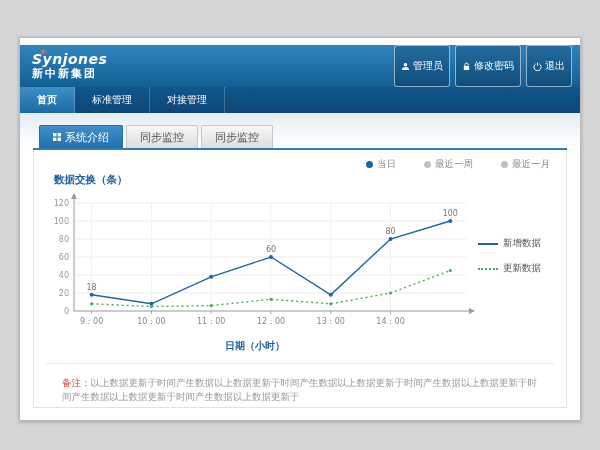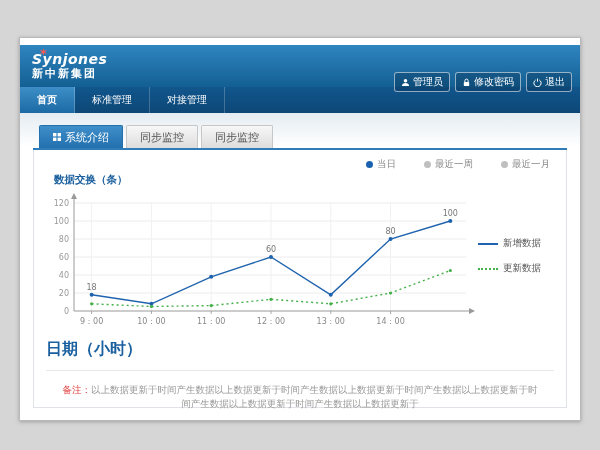--- a/index.html
+++ b/index.html
@@ -10,21 +10,21 @@
 
   
   .topbar { height:42px; background:linear-gradient(#2f85c0,#135f93);
             display:flex; align-items:center; padding:0 8px; position:relative; }
   .logo { position:relative; color:#fff; line-height:1.1; margin-left:4px; }
   .logo-main { font-size:14px; font-weight:bold; font-style:italic; letter-spacing:.5px; display:block; }
   .logo-star { position:absolute; top:-5px; left:8px; color:#ff5a4e; font-size:13px; font-weight:bold; }
   .logo-sub { font-size:11px; font-weight:bold; letter-spacing:2px; display:block; }
   .app-title { color:#fff; font-size:14px; margin-left:12px; padding-left:12px; height:22px;
                line-height:22px; border-left:1px solid rgba(255,255,255,.45); letter-spacing:1px; }
-  .tb-actions { position:absolute; right:8px; top:16px; height:100%; display:flex; align-items:center; }
+  .tb-actions { position:absolute; right:8px; top:0; height:100%; display:flex; }
   .tb-btn { display:flex; align-items:center; gap:3px; background:rgba(0,20,40,.22);
             border:1px solid rgba(255,255,255,.55); border-radius:3px; color:#fff;
             font-size:10px; padding:2px 6px; margin-left:5px; cursor:pointer; }
   .tb-btn svg { display:block; }
 
   
   .navbar { height:26px; background:linear-gradient(#11568c,#0d4777); display:flex; }
   .nav-item { padding:0 17px; line-height:26px; color:#fff; font-size:10px;
               border-right:1px solid rgba(255,255,255,.22); cursor:pointer; }
   .nav-item.active { background:linear-gradient(#3d8ec7,#1c6aa5); font-weight:bold; }
@@ -38,28 +38,28 @@
   .tab.active { background:linear-gradient(#3f8fca,#2270ae); color:#fff; border-color:#2270ae; }
 
   .panel { border:1px solid #dfe3e7; border-top:none; background:#fff; padding:6px 12px 10px; height:258px; }
   .legend-top { display:flex; justify-content:flex-end; gap:28px; font-size:9.5px; color:#888; padding:2px 4px 0; }
   .legend-top .item { display:flex; align-items:center; gap:4px; cursor:pointer; }
   .dot { width:7px; height:7px; border-radius:50%; display:inline-block; }
   .dot.c0 { background:#1a62b0; } .dot.c1,.dot.c2 { background:#bfbfbf; }
   .ylabel { font-size:10.5px; color:#1a5f9e; font-weight:bold; margin:2px 0 2px 8px; }
   .chart-row { display:flex; align-items:flex-start; }
   .chart-col { flex:1; }
-  .xlabel { text-align:left; font-size:16px; color:#1a5f9e; font-weight:bold; margin:-4px 14px 0 0; }
+  .xlabel { text-align:center; font-size:10px; color:#1a5f9e; font-weight:bold; margin:-4px 14px 0 0; }
   .series-legend { width:78px; padding-top:48px; display:flex; flex-direction:column; gap:12px; }
   .series-legend .entry { display:flex; align-items:center; gap:5px; font-size:9.5px; color:#555; }
   .sample { width:20px; display:inline-block; }
   .sample.solid { border-top:2px solid #1f63ae; }
   .sample.dotted { border-top:2px dotted #44b049; }
   .divider { border-top:1px solid #e7e7e7; margin:10px 0 0; }
-  .note { margin-top:12px; font-size:9.5px; color:#9a9a9a; text-align:center; padding:0 16px; line-height:1.5; }
+  .note { margin-top:12px; font-size:9.5px; color:#9a9a9a; text-align:left; padding:0 16px; line-height:1.5; }
   .note .label { color:#e03a3a; }
 </style>
 </head>
 <body>
 
 <div class="page">
 
   <div class="topbar">
     <div class="logo">
       <span class="logo-star">*</span>

